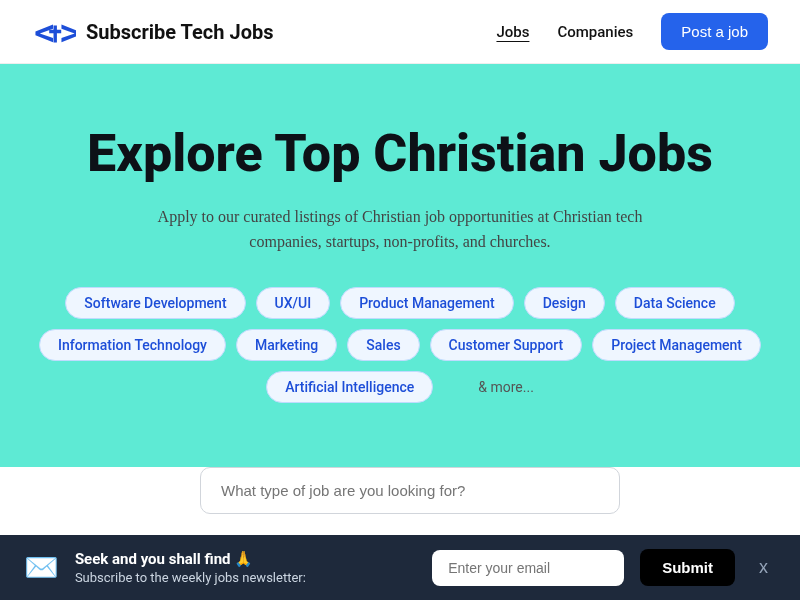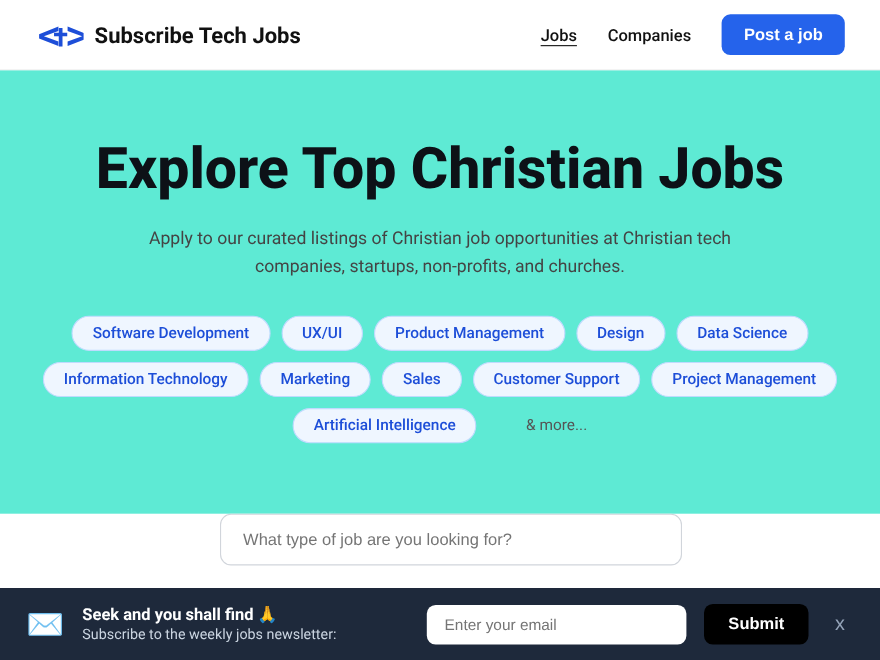--- a/index.html
+++ b/index.html
@@ -47,21 +47,21 @@
       text-underline-offset: 4px;
       margin-left: 10px;
     }
     .btn-post {
       background: #2563eb;
       color: #fff;
       border: none;
       border-radius: 8px;
       padding: 10px 20px;
       font-size: 15px;
-      font-weight: 700;
+      font-weight: 400;
       cursor: pointer;
     }
 
     
     .hero {
       text-align: center;
       padding: 60px 24px 32px;
       background: #5eead4;
     }
     .hero-title {
@@ -70,20 +70,21 @@
       color: #0d1117;
       line-height: 1.15;
       margin-bottom: 20px;
     }
     .hero-subtitle {
       font-size: 16px;
       color: #444;
       max-width: 560px;
       margin: 16px auto 32px;
       line-height: 1.6;
+      font-family: Liberation Serif, serif;
     }
 
     
     .tags-container {
       display: flex;
       flex-wrap: wrap;
       justify-content: center;
       gap: 10px;
       max-width: 740px;
       margin: 0 auto 32px;
@@ -153,21 +154,21 @@
     .newsletter-text .subtitle {
       font-size: 13px;
       color: #cbd5e1;
       margin-top: 2px;
     }
     .newsletter-email {
       padding: 10px 16px;
       border-radius: 8px;
       border: none;
       font-size: 14px;
-      width: 236px;
+      width: 192px;
       background: #fff;
       color: #333;
       outline: none;
     }
     .newsletter-submit {
       background: #000000;
       color: #fff;
       border: none;
       border-radius: 8px;
       padding: 10px 22px;

